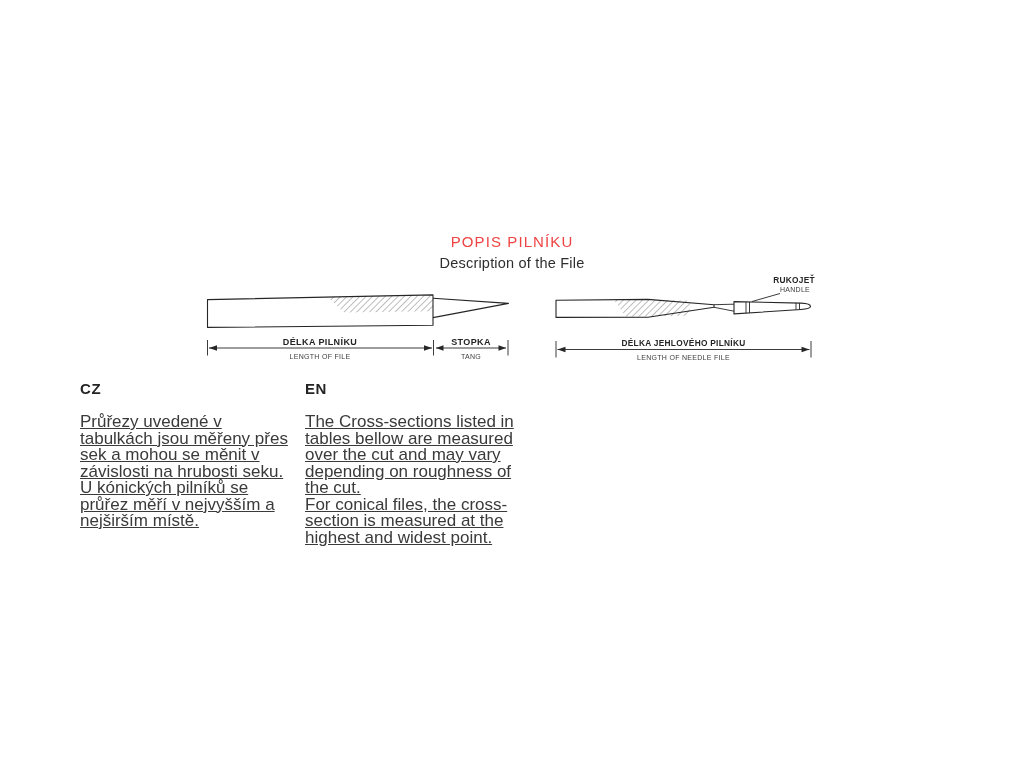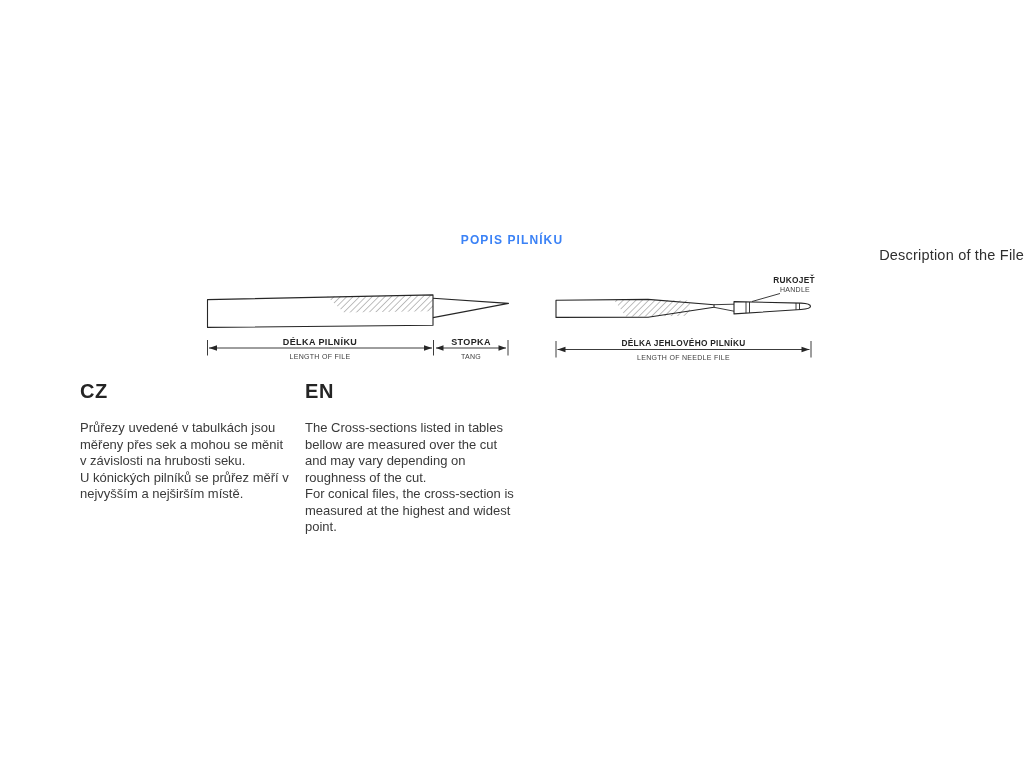--- a/index.html
+++ b/index.html
@@ -14,31 +14,31 @@
     overflow: hidden;
   }
   .title-block {
     position: absolute;
     top: 233px;
     left: 0;
     width: 100%;
     text-align: center;
   }
   .title {
-    font-size: 12px;
-    font-weight: 700;
+    font-size: 15px;
+    font-weight: 400;
     letter-spacing: 1.1px;
-    color: #3b82f6;
+    color: #ef4444;
   }
   .subtitle {
     font-size: 14.5px;
     font-weight: 400;
+    margin-top: 5px;
     letter-spacing: 0.2px;
     color: #2e2e2e;
-    text-align: right;
   }
   .diagram-svg {
     position: absolute;
     top: 266px;
     left: 0;
   }
   svg text {
     font-family: "Liberation Sans", sans-serif;
     fill: #242424;
   }
@@ -72,31 +72,32 @@
     top: 380px;
     left: 80px;
     width: 910px;
     display: flex;
   }
   .col {
     width: 225px;
     padding-right: 12px;
   }
   .col h3 {
-    font-size: 20px;
+    font-size: 15px;
     font-weight: 700;
     letter-spacing: 0.6px;
     color: #242424;
     margin-bottom: 17px;
   }
   .col p {
-    font-size: 13px;
+    font-size: 17px;
     line-height: 16.5px;
     white-space: pre-line;
     color: #3a3a3a;
+    text-decoration: underline;
   }
 </style>
 </head>
 <body>
 
 <div class="page">
 
   <div class="title-block">
     <div class="title">POPIS PILNÍKU</div>
     <div class="subtitle">Description of the File</div>

